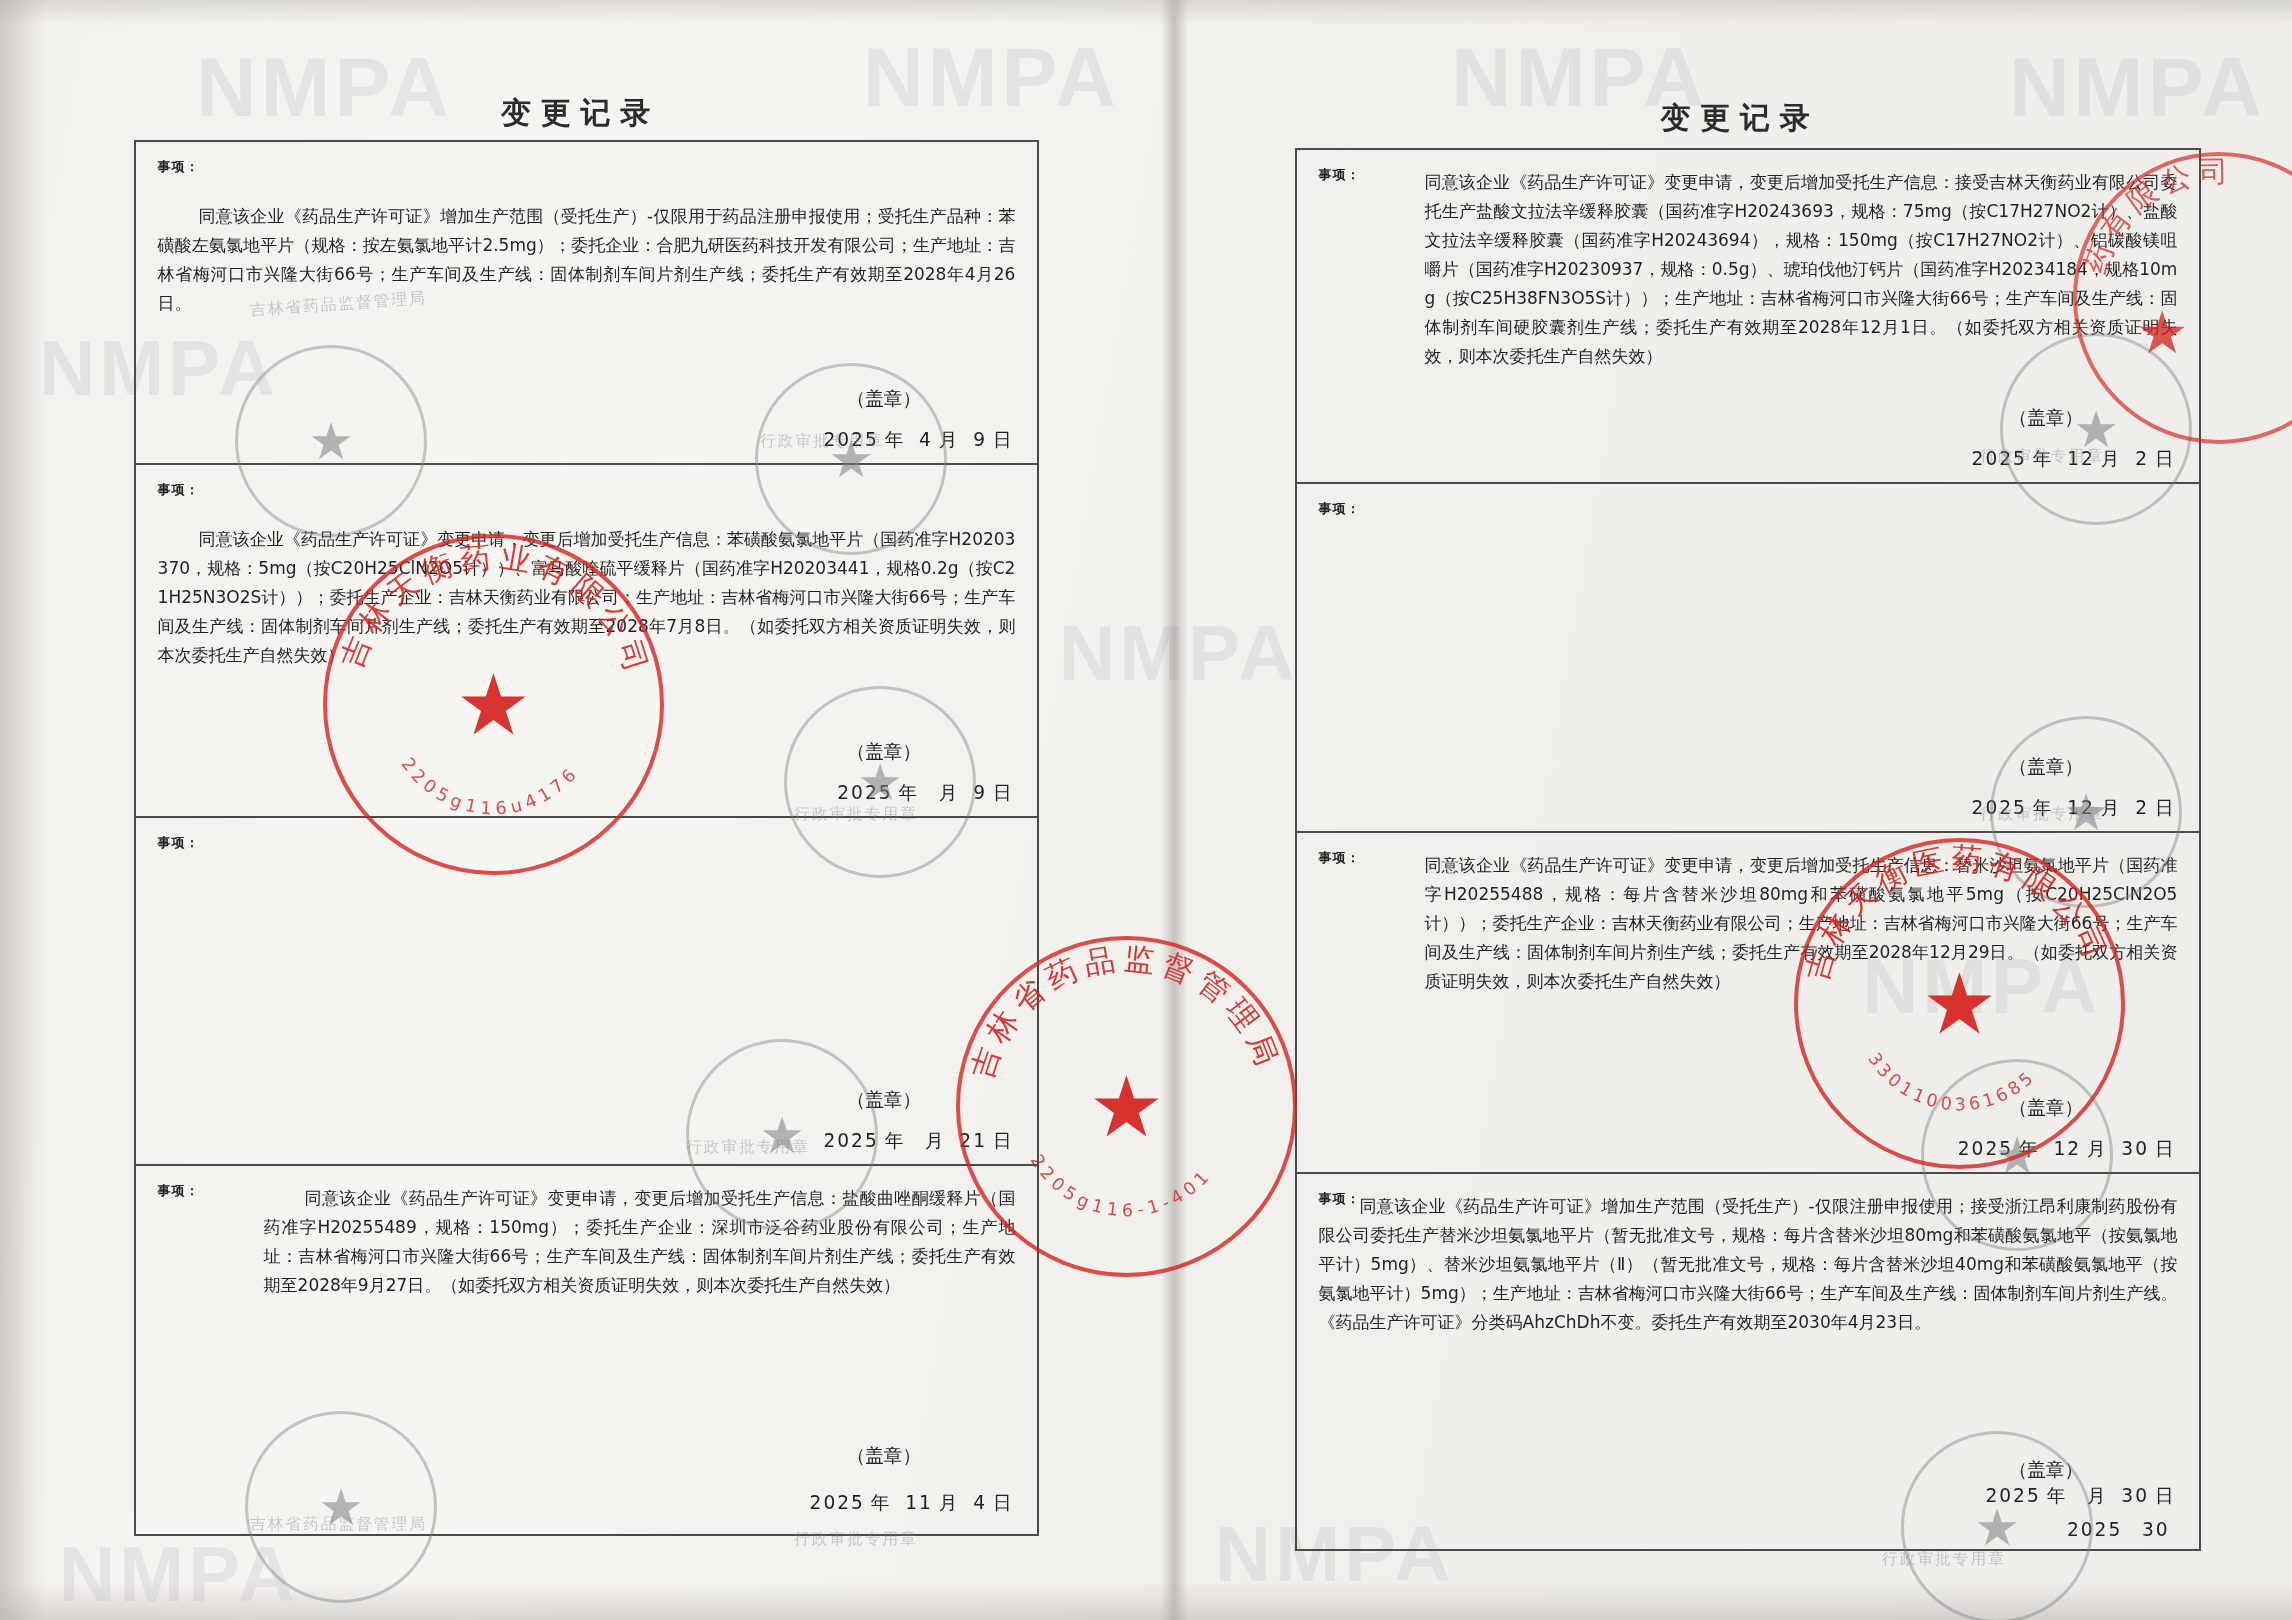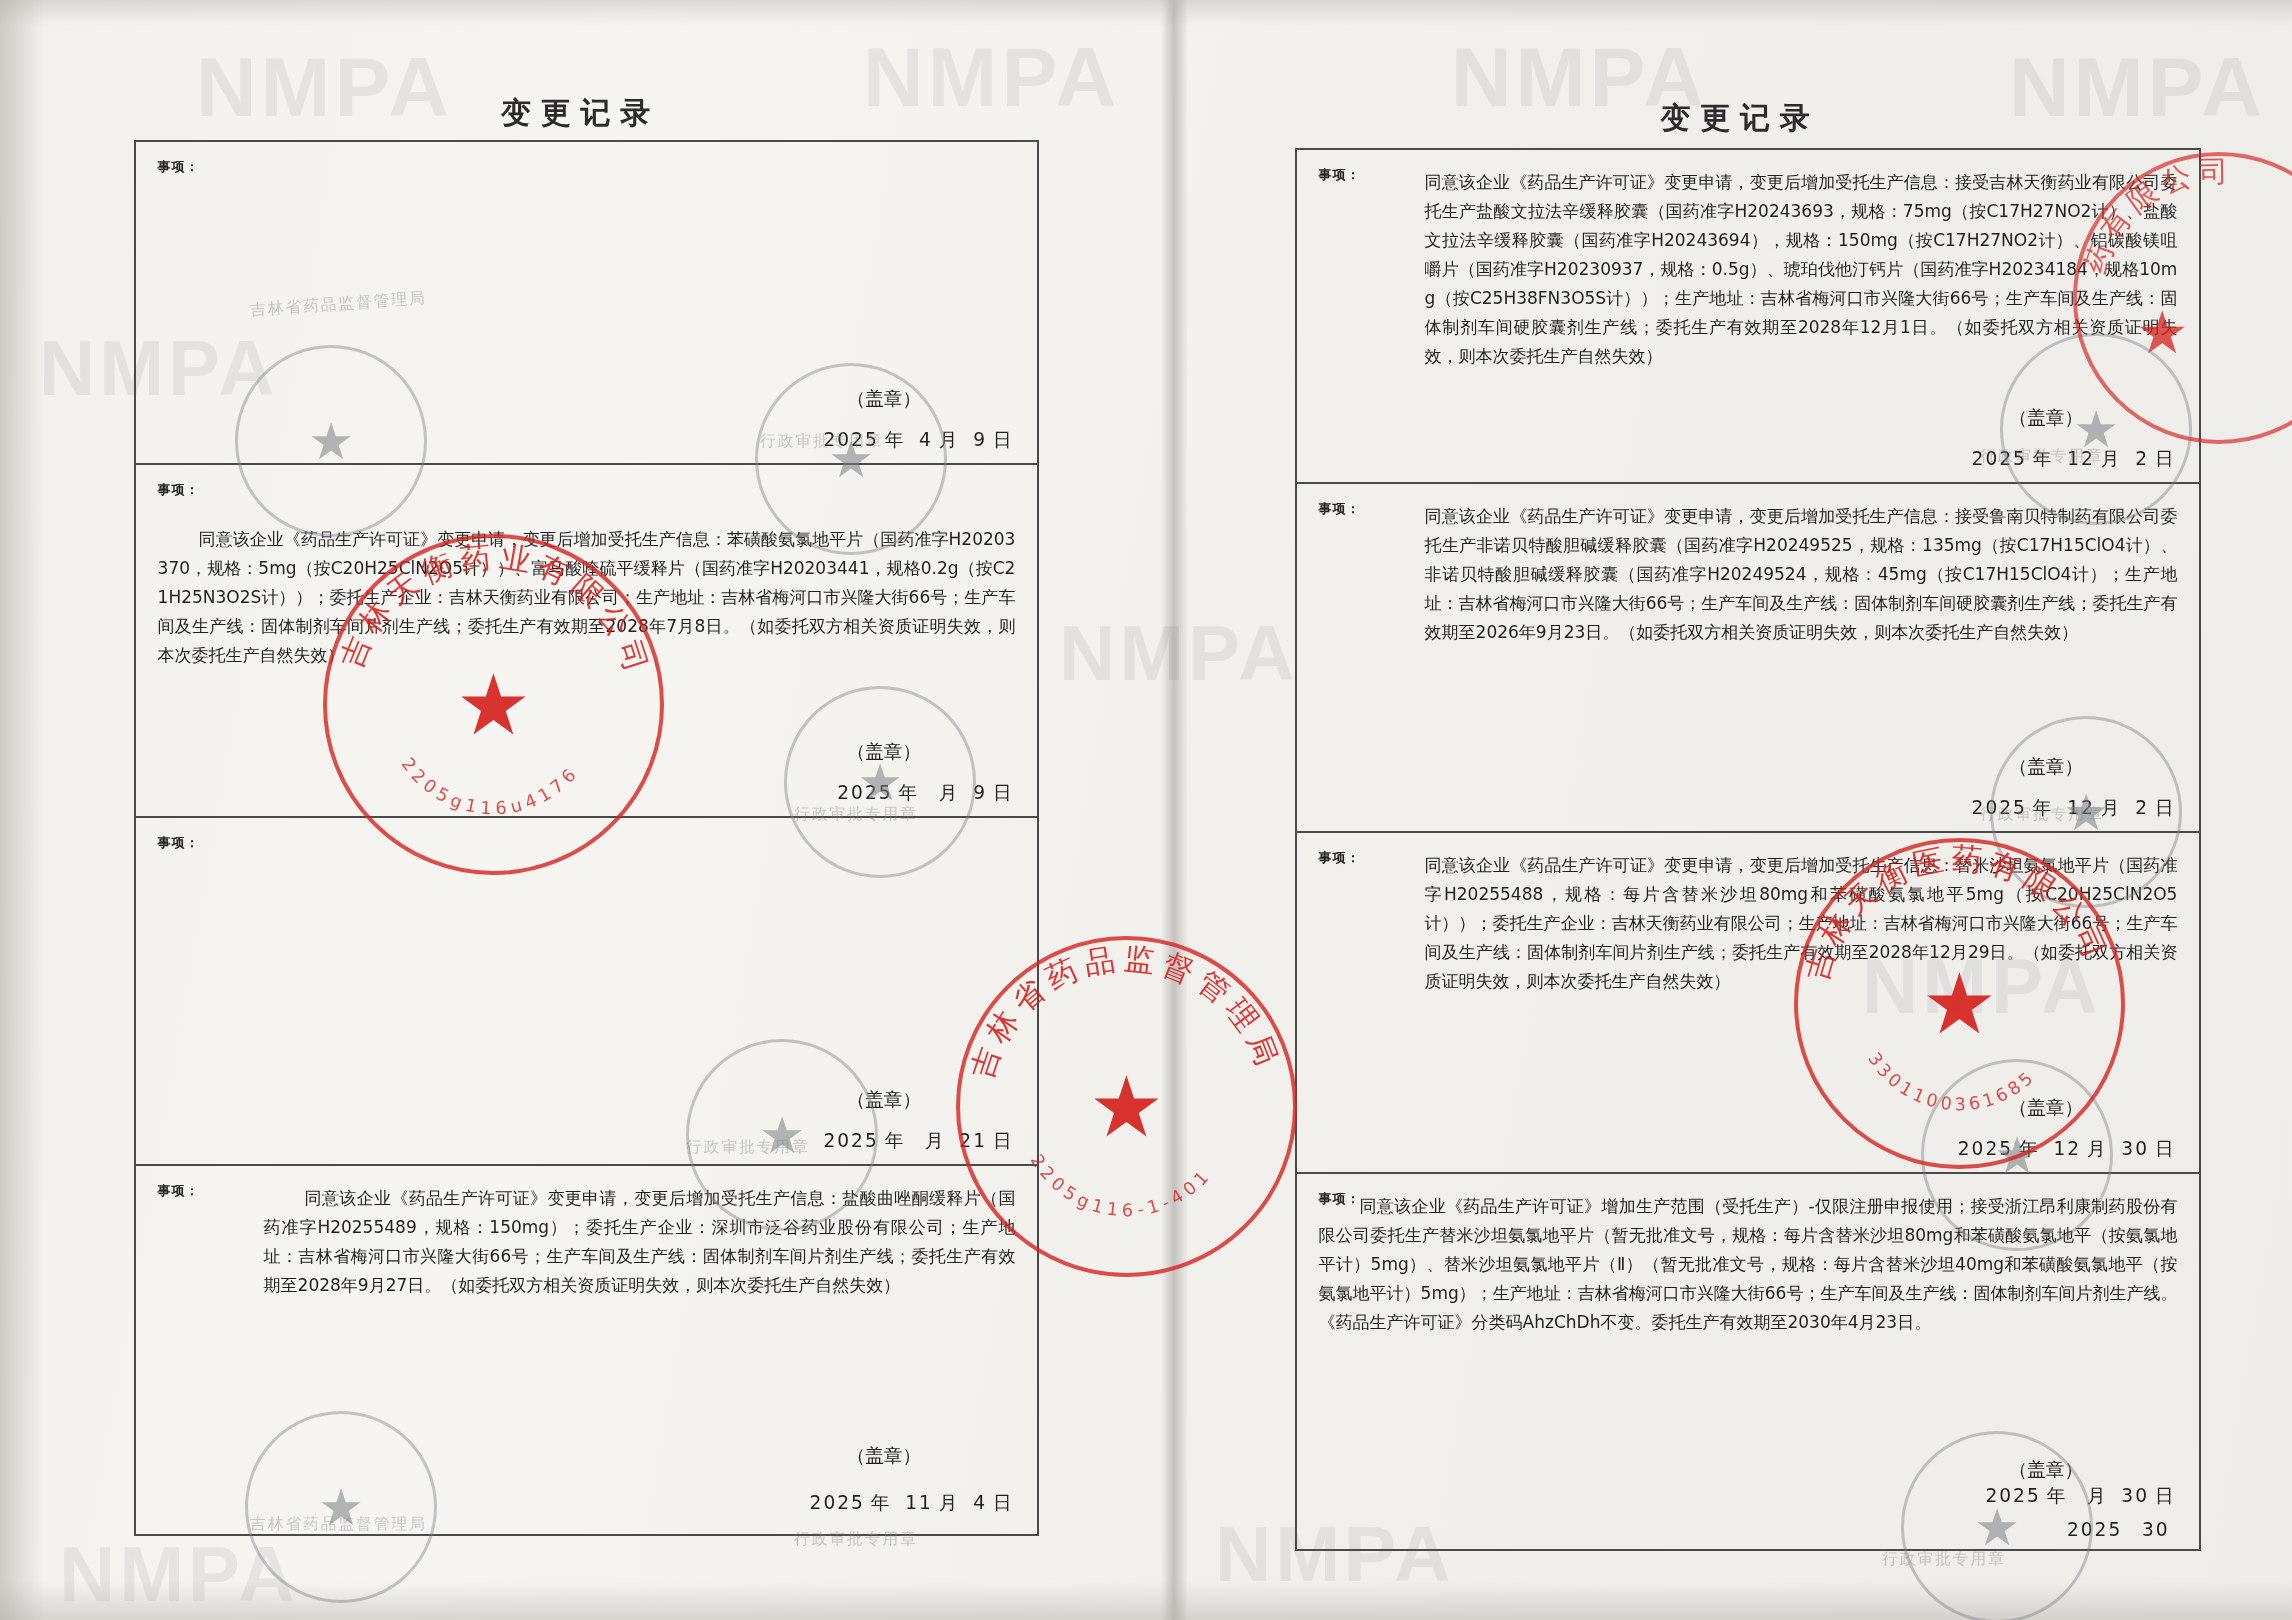--- a/index.html
+++ b/index.html
@@ -199,20 +199,21 @@
   <div class="wm" style="left:1862px; top:941px; font-size:78px;">NMPA</div>
 </div>
 
 <div class="page page-left">
   <div class="page-title">变更记录</div>
 
   <div class="table tbl-left">
 
     <div class="row" style="height:323px;">
       <div class="item-label">事项：</div>
+      <div class="body-text indent-body" style="margin-top:25.5px;">同意该企业《药品生产许可证》增加生产范围（受托生产）-仅限用于药品注册申报使用；受托生产品种：苯磺酸左氨氯地平片（规格：按左氨氯地平计2.5mg）；委托企业：合肥九研医药科技开发有限公司；生产地址：吉林省梅河口市兴隆大街66号；生产车间及生产线：固体制剂车间片剂生产线；委托生产有效期至2028年4月26日。</div>
       <div class="seal-note" style="bottom:51px;">（盖章）</div>
       <div class="date-line">
         <span class="num">2025</span><span>年</span>
         <span class="num">4</span><span>月</span>
         <span class="num">9</span><span>日</span>
       </div>
     </div>
 
     <div class="row" style="height:353px;">
       <div class="item-label">事项：</div>
@@ -260,21 +261,20 @@
       <div class="seal-note" style="bottom:51px;">（盖章）</div>
       <div class="date-line">
         <span class="num">2025</span><span>年</span>
         <span class="num">12</span><span>月</span>
         <span class="num">2</span><span>日</span>
       </div>
     </div>
 
     <div class="row" style="height:349px;">
       <div class="item-label" style="position:absolute; left:21.6px; top:15.7px;">事项：</div>
-      <div class="body-text" style="margin-top:2px; margin-left:106px;">同意该企业《药品生产许可证》变更申请，变更后增加受托生产信息：接受鲁南贝特制药有限公司委托生产非诺贝特酸胆碱缓释胶囊（国药准字H20249525，规格：135mg（按C17H15ClO4计）、非诺贝特酸胆碱缓释胶囊（国药准字H20249524，规格：45mg（按C17H15ClO4计）；生产地址：吉林省梅河口市兴隆大街66号；生产车间及生产线：固体制剂车间硬胶囊剂生产线；委托生产有效期至2026年9月23日。（如委托双方相关资质证明失效，则本次委托生产自然失效）</div>
       <div class="seal-note" style="bottom:51px;">（盖章）</div>
       <div class="date-line">
         <span class="num">2025</span><span>年</span>
         <span class="num">12</span><span>月</span>
         <span class="num">2</span><span>日</span>
       </div>
     </div>
 
     <div class="row" style="height:341px;">
       <div class="item-label" style="position:absolute; left:21.6px; top:15.7px;">事项：</div>

